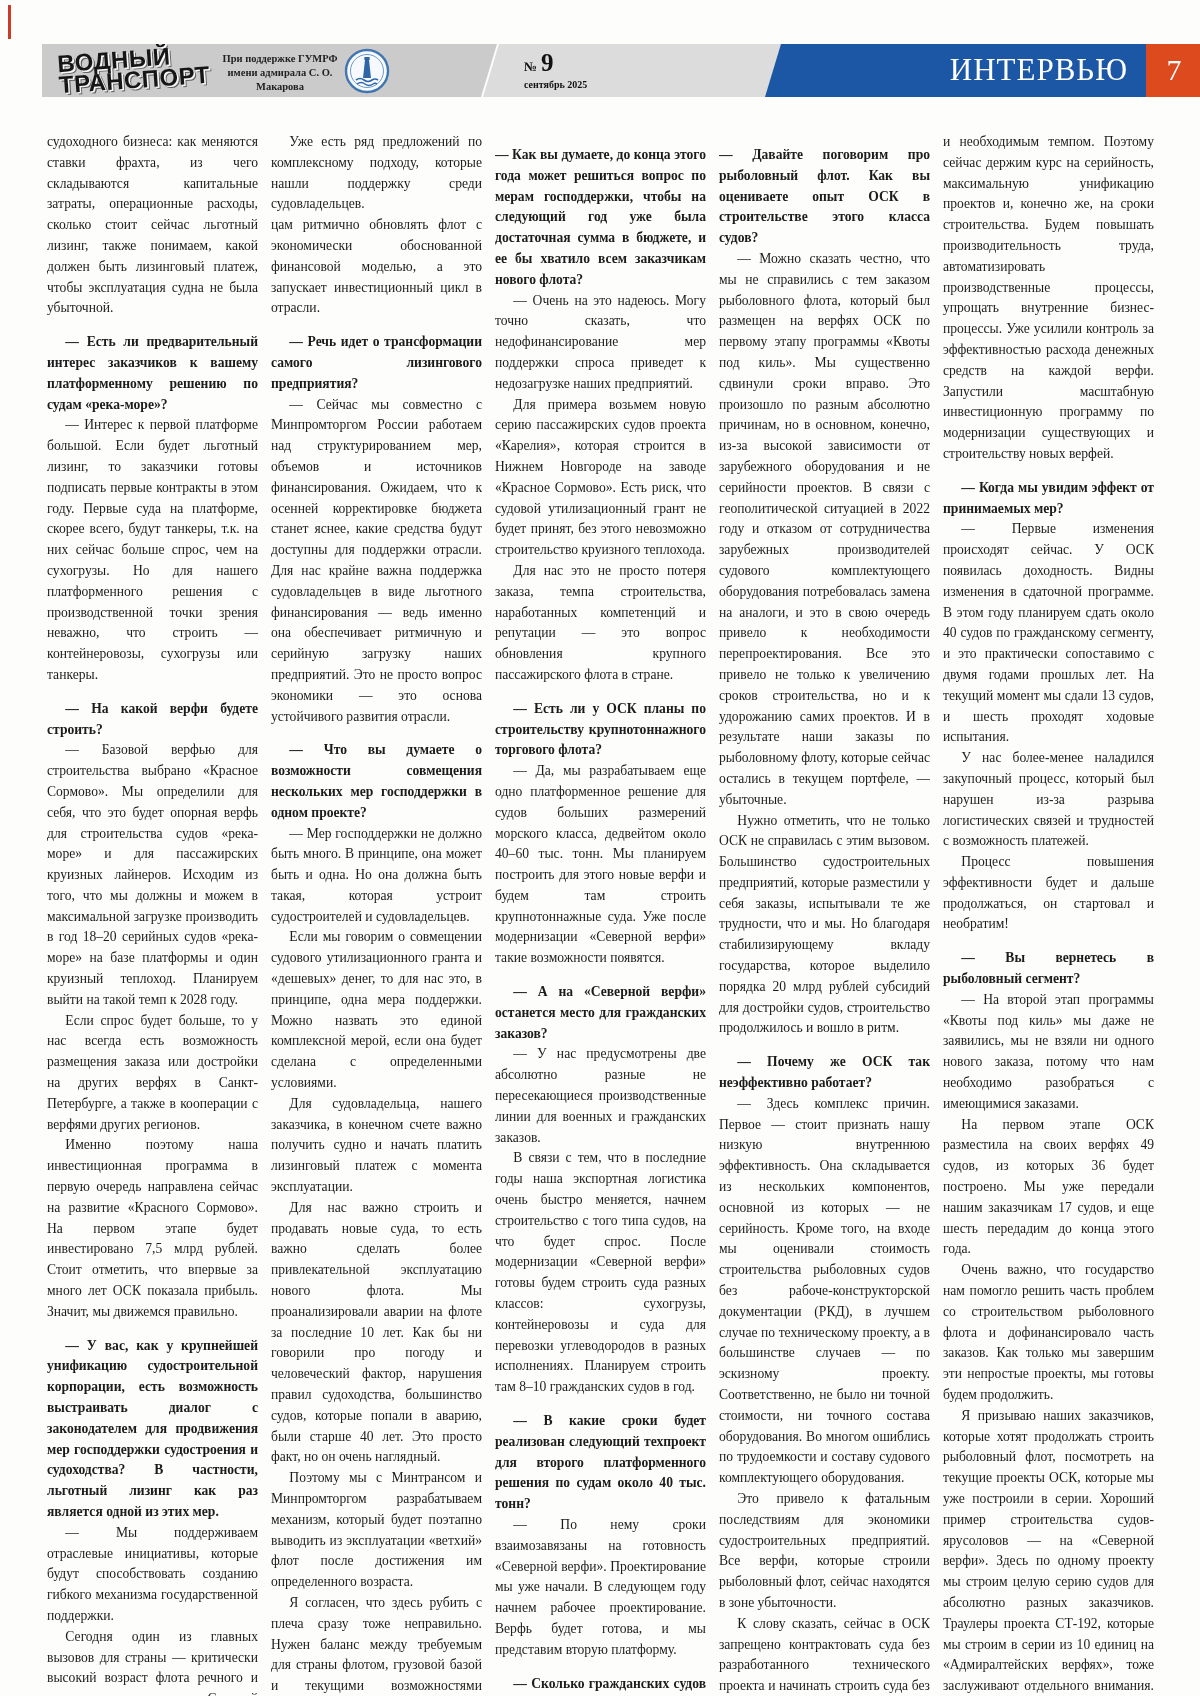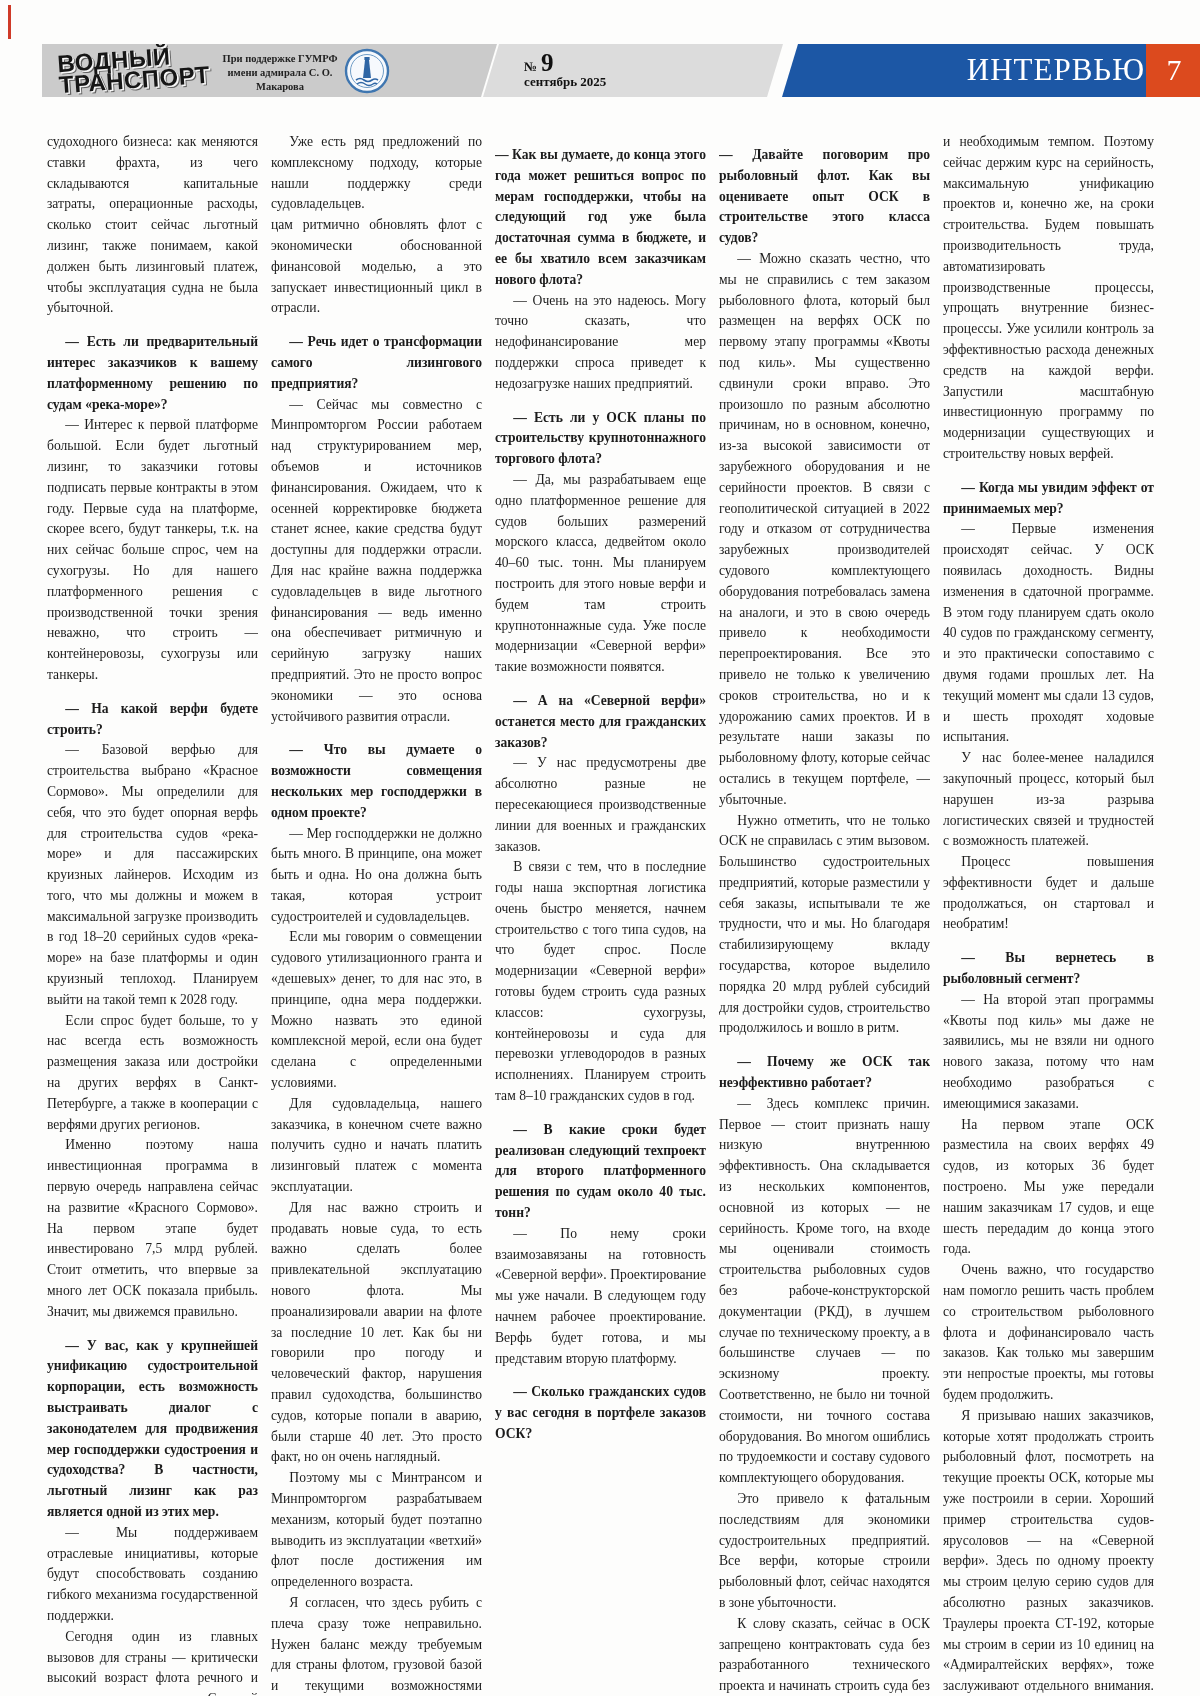--- a/index.html
+++ b/index.html
@@ -5,33 +5,33 @@
   html,body{margin:0;padding:0;}
   body{width:1200px;height:1696px;background:#f2f2f2;font-family:"Liberation Serif",serif;}
   .page{position:relative;width:1200px;height:1696px;background:#fdfdfc;overflow:hidden;}
   .page-edge-mark{position:absolute;left:8px;top:5px;width:3px;height:34px;background:#cf3a28;}
 
   
   .header-row{position:absolute;left:42px;top:44px;width:1118px;height:53px;}
   .seg{position:absolute;top:0;bottom:0;}
   .seg-gray1{left:0;width:455px;background:#cbcbcb;clip-path:polygon(0 0,100% 0,calc(100% - 16px) 100%,0 100%);}
   .seg-gray2{left:441px;width:300px;background:#dcdcdc;clip-path:polygon(16px 0,100% 0,calc(100% - 16px) 100%,0 100%);}
-  .seg-blue{left:740px;width:381px;background:#1c57a5;clip-path:polygon(16px 0,100% 0,100% 100%,0 100%);}
+  .seg-blue{left:723px;width:381px;background:#1c57a5;clip-path:polygon(16px 0,100% 0,100% 100%,0 100%);}
   .seg-orange{left:1104px;width:56px;background:#dc4a1e;}
 
   .masthead{position:absolute;left:16px;top:4px;transform:rotate(-4deg);font-family:"Liberation Sans",sans-serif;font-weight:900;color:#161616;line-height:0.88;letter-spacing:.5px;}
   .masthead .l1{font-size:24px;}
   .masthead .l2{font-size:24px;}
   .masthead span{display:block;text-shadow:1.5px 1.5px 0 rgba(255,255,255,.95),2.5px 2.5px 0 rgba(40,40,40,.65);}
   .support{position:absolute;left:178px;top:8px;width:120px;text-align:center;font-size:10.5px;font-weight:bold;line-height:1.35;color:#222;}
   .gumrf{position:absolute;left:302px;top:4px;width:46px;height:46px;}
   .issue{position:absolute;left:41px;top:6px;color:#111;line-height:1;}
   .issue .no{font-size:13px;font-weight:bold;}
   .issue .num{font-size:25px;font-weight:bold;}
-  .issue .date{font-size:13px;font-weight:bold;}
+  .issue .date{font-size:10px;font-weight:bold;margin-top:5px;}
   .section-title{position:absolute;right:18px;top:50%;transform:translateY(-52%);color:#fff;font-size:31px;letter-spacing:1px;font-weight:500;}
   .page-num{position:absolute;left:0;right:0;top:50%;transform:translateY(-52%);text-align:center;color:#fff;font-size:30px;font-weight:500;}
 
   
   .columns{position:absolute;left:47px;top:132px;width:1109px;display:flex;gap:13px;}
   .col{width:211px;overflow:hidden;}
   .col p{margin:0;font-size:13.6px;line-height:20.8px;color:#1c1c1c;text-align:justify;hyphens:auto;-webkit-hyphens:auto;}
   .col p.p{text-indent:1.35em;}
   .col p.q{font-weight:bold;text-indent:1.35em;margin-top:13px;}
   .col p.noindent{text-indent:0;}
@@ -97,20 +97,22 @@
         <p class="p">— Мер господдержки не должно быть много. В принципе, она может быть и одна. Но она должна быть такая, которая устроит судостроителей и судовладельцев.</p>
         <p class="p">Если мы говорим о совмещении судового утилизационного гранта и «дешевых» денег, то для нас это, в принципе, одна мера поддержки. Можно назвать это единой комплексной мерой, если она будет сделана с определенными условиями.</p>
         <p class="p">Для судовладельца, нашего заказчика, в конечном счете важно получить судно и начать платить лизинговый платеж с момента эксплуатации.</p>
         <p class="p">Для нас важно строить и продавать новые суда, то есть важно сделать более привлекательной эксплуатацию нового флота. Мы проанализировали аварии на флоте за последние 10 лет. Как бы ни говорили про погоду и человеческий фактор, нарушения правил судоходства, большинство судов, которые попали в аварию, были старше 40 лет. Это просто факт, но он очень наглядный.</p>
         <p class="p">Поэтому мы с Минтрансом и Минпромторгом разрабатываем механизм, который будет поэтапно выводить из эксплуатации «ветхий» флот после достижения им определенного возраста.</p>
         <p class="p">Я согласен, что здесь рубить с плеча сразу тоже неправильно. Нужен баланс между требуемым для страны флотом, грузовой базой и текущими возможностями судостроительных предприятий для обеспечения безболезненного обновления флота. Поэтому мы надеемся, что правительство окажет поддержку именно комплексному подходу к этому вопросу, а мы как судостроители в целом выступаем за ограничение судов по возрасту. Мы готовы строить новые суда взамен выбывающих, но правительство должно оказать необходимую поддержку.</p>
       </div>
     <div class="col">
         <p class="q noindent">— Как вы думаете, до конца этого года может решиться вопрос по мерам господдержки, чтобы на следующий год уже была достаточная сумма в бюджете, и ее бы хватило всем заказчикам нового флота?</p>
         <p class="p">— Очень на это надеюсь. Могу точно сказать, что недофинансирование мер поддержки спроса приведет к недозагрузке наших предприятий.</p>
+        <p class="p">Для примера возьмем новую серию пассажирских судов проекта «Карелия», которая строится в Нижнем Новгороде на заводе «Красное Сормово». Есть риск, что судовой утилизационный грант не будет принят, без этого невозможно строительство круизного теплохода.</p>
+        <p class="p">Для нас это не просто потеря заказа, темпа строительства, наработанных компетенций и репутации — это вопрос обновления крупного пассажирского флота в стране.</p>
         <p class="q">— Есть ли у ОСК планы по строительству крупнотоннажного торгового флота?</p>
         <p class="p">— Да, мы разрабатываем еще одно платформенное решение для судов больших размерений морского класса, дедвейтом около 40–60 тыс. тонн. Мы планируем построить для этого новые верфи и будем там строить крупнотоннажные суда. Уже после модернизации «Северной верфи» такие возможности появятся.</p>
         <p class="q">— А на «Северной верфи» останется место для гражданских заказов?</p>
         <p class="p">— У нас предусмотрены две абсолютно разные не пересекающиеся производственные линии для военных и гражданских заказов.</p>
         <p class="p">В связи с тем, что в последние годы наша экспортная логистика очень быстро меняется, начнем строительство с того типа судов, на что будет спрос. После модернизации «Северной верфи» готовы будем строить суда разных классов: сухогрузы, контейнеровозы и суда для перевозки углеводородов в разных исполнениях. Планируем строить там 8–10 гражданских судов в год.</p>
         <p class="q">— В какие сроки будет реализован следующий техпроект для второго платформенного решения по судам около 40 тыс. тонн?</p>
         <p class="p">— По нему сроки взаимозавязаны на готовность «Северной верфи». Проектирование мы уже начали. В следующем году начнем рабочее проектирование. Верфь будет готова, и мы представим вторую платформу.</p>
         <p class="q">— Сколько гражданских судов у вас сегодня в портфеле заказов ОСК?</p>
       </div>
     <div class="col">

